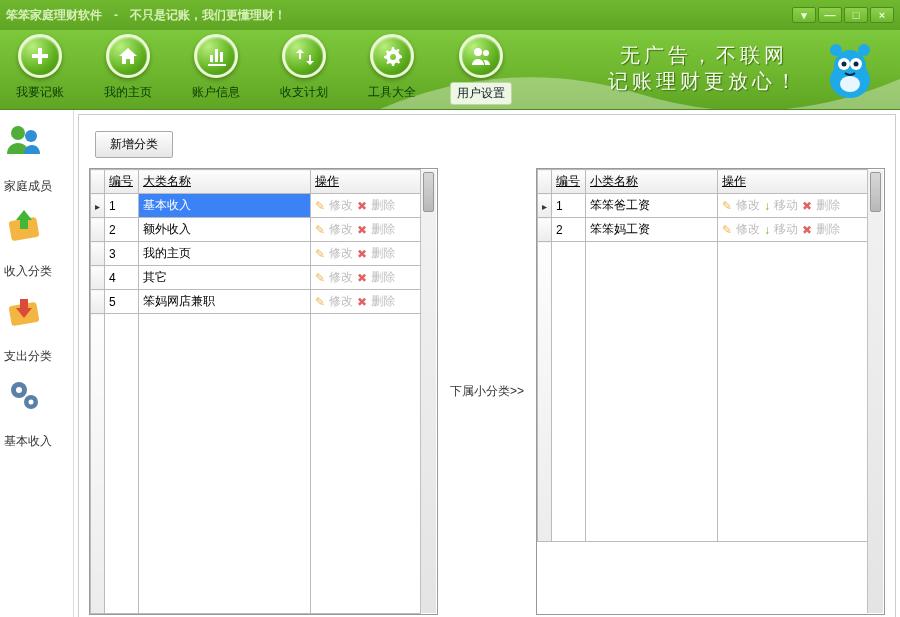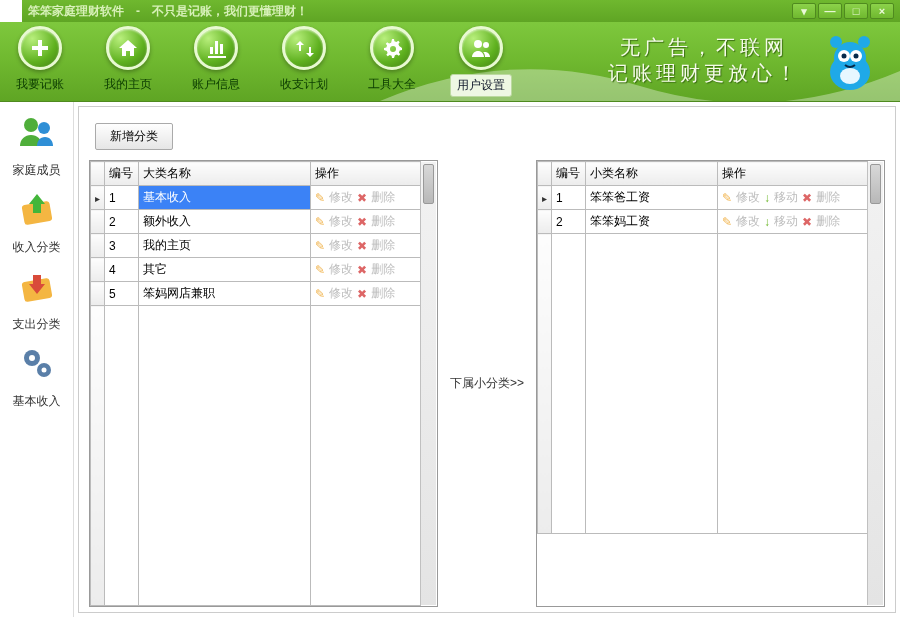--- a/index.html
+++ b/index.html
@@ -1,50 +1,50 @@
 <!DOCTYPE html>
 <html><head>
 <meta charset="utf-8">
 <style>
 * { box-sizing: border-box; margin: 0; padding: 0; }
 body { font-family: "Microsoft YaHei", SimSun, sans-serif; font-size: 12px; background: #fff; width: 900px; height: 617px; overflow: hidden; position: relative; }
 
-.titlebar { height: 22px; background: linear-gradient(to bottom, #6fb82f, #5fa524); display: flex; align-items: center; justify-content: space-between; padding: 0 6px; color: #d7f0b8; font-weight: bold; font-size: 12px; margin-left: 22px; }
+.titlebar { height: 30px; background: linear-gradient(to bottom, #6fb82f, #5fa524); display: flex; align-items: center; justify-content: space-between; padding: 0 6px; color: #d7f0b8; font-weight: bold; font-size: 12px; }
 .titlebar .right-btns { display: flex; gap: 2px; }
 .titlebar .wbtn { width: 24px; height: 16px; background: linear-gradient(to bottom,#8cd24a,#6fb82f); border: 1px solid #4f8a1f; display: flex; align-items: center; justify-content: center; color: #eaf9d9; font-size: 11px; cursor: pointer; border-radius: 2px; }
 
 .toolbar { height: 80px; background: linear-gradient(to bottom, #7ec83d 0%, #6fb82f 50%, #5fa524 100%); display: flex; align-items: center; padding: 0 10px; position: relative; border-bottom: 1px solid #4f8a1f; }
 .toolbar::before { content:""; position:absolute; top:0; left:0; right:0; height:0; }
 .tool-items { display: flex; gap: 28px; z-index: 2; }
 .tool-item { display: flex; flex-direction: column; align-items: center; gap: 4px; cursor: pointer; }
 .tool-icon { width: 44px; height: 44px; border-radius: 50%; background: radial-gradient(circle at 30% 25%, #b8ef7c, #5fb11f 60%, #3f7d12); border: 3px solid #e8f9d2; box-shadow: 0 2px 4px rgba(0,0,0,.3), inset 0 1px 2px rgba(255,255,255,.6); display: flex; align-items: center; justify-content: center; color: #fff; }
 .tool-icon svg { width: 22px; height: 22px; fill: #fff; }
 .tool-label { color: #0b3c00; font-size: 12px; text-align:center; padding: 2px 6px; border-radius: 3px; }
 .tool-item.active .tool-label { background: #eef7e3; border: 1px solid #bcd9a0; color:#0f172a; }
 .slogan { position: absolute; right: 100px; top: 14px; text-align: center; color: #f5fbe9; font-family: Liberation Mono, monospace; font-size: 20px; letter-spacing: 4px; text-shadow: 1px 1px 1px #3a6d11; line-height: 26px; z-index:2; }
 .curve { position:absolute; right:0; bottom:0; width: 520px; height: 35px; overflow:hidden; }
 .curve svg { width:100%; height:100%; }
 .mascot { position: absolute; right: 18px; top: 10px; width: 64px; height: 64px; z-index:3; }
 
 .body-area { display: flex; height: calc(617px - 102px); }
 .sidebar { width: 74px; padding: 6px 4px; background: #fff; border-right: 1px solid #ddd; }
-.side-item { display: flex; flex-direction: column; align-items: center; gap: 10px; padding: 4px 0 6px; cursor: pointer; }
+.side-item { display: flex; flex-direction: column; align-items: flex-start; gap: 18px; padding: 4px 0 6px; cursor: pointer; }
 .side-item img, .side-icon { width: 40px; height: 40px; }
 .side-label { font-size: 12px; color: #333; }
 
 .main { flex: 1; background: #fff; padding: 12px 10px; display: flex; flex-direction: column; border:1px solid #ccc; margin:4px; }
 .main-top { padding: 4px 6px 10px; }
 .btn { display:inline-block; padding: 4px 14px; background: linear-gradient(to bottom,#fefefe,#e6e6e6); border:1px solid #aaa; border-radius:2px; font-size:12px; cursor:pointer; }
 .tables-row { display:flex; flex:1; gap: 6px; align-items:stretch; }
 .table-box { border:1px solid #999; flex:1; display:flex; flex-direction:column; position:relative; background:#fff; }
 .table-box .scroll-stub { position:absolute; top:1px; right:1px; bottom:1px; width:16px; background: linear-gradient(to bottom,#f2f2f2,#e4e4e4); border-left:1px solid #c0c0c0; }
 .table-box .scroll-stub .thumb { position:absolute; top:2px; left:2px; right:2px; height:40px; background: linear-gradient(to bottom,#d8d8d8,#b8b8b8); border:1px solid #999; border-radius:2px; }
 .grid { width: calc(100% - 16px); border-collapse: collapse; table-layout: fixed; }
 .grid th, .grid td { border:1px solid #bbb; padding:3px 4px; height:22px; font-size:12px; text-align:left; background:#fff; }
-.grid th { background: linear-gradient(to bottom,#fdfdfd,#ececec); font-weight:normal; }
+.grid th { background: linear-gradient(to bottom,#fdfdfd,#ececec); font-weight:normal;text-decoration:underline; }
 .grid td.rowhead { width:14px; background:linear-gradient(to bottom,#fdfdfd,#ececec); }
 .grid td.num { width:28px; }
 .grid tr.selected td.name { background:#3b82f6; color:#fff; }
 .rowmark { color:#333; font-size:10px; }
 .ops { color:#bdbdbd; display:flex; gap:4px; align-items:center; white-space:nowrap; }
 .ops .pencil { color:#f0b24a; }
 .ops .arrow { color:#6fb82f; }
 .ops .cross { color:#d66; }
 .mid-label { width:86px; display:flex; align-items:center; justify-content:center; font-size:12px; color:#333; }
 .grid .filler td { height: 300px; border-top:1px solid #bbb; vertical-align:top; }

